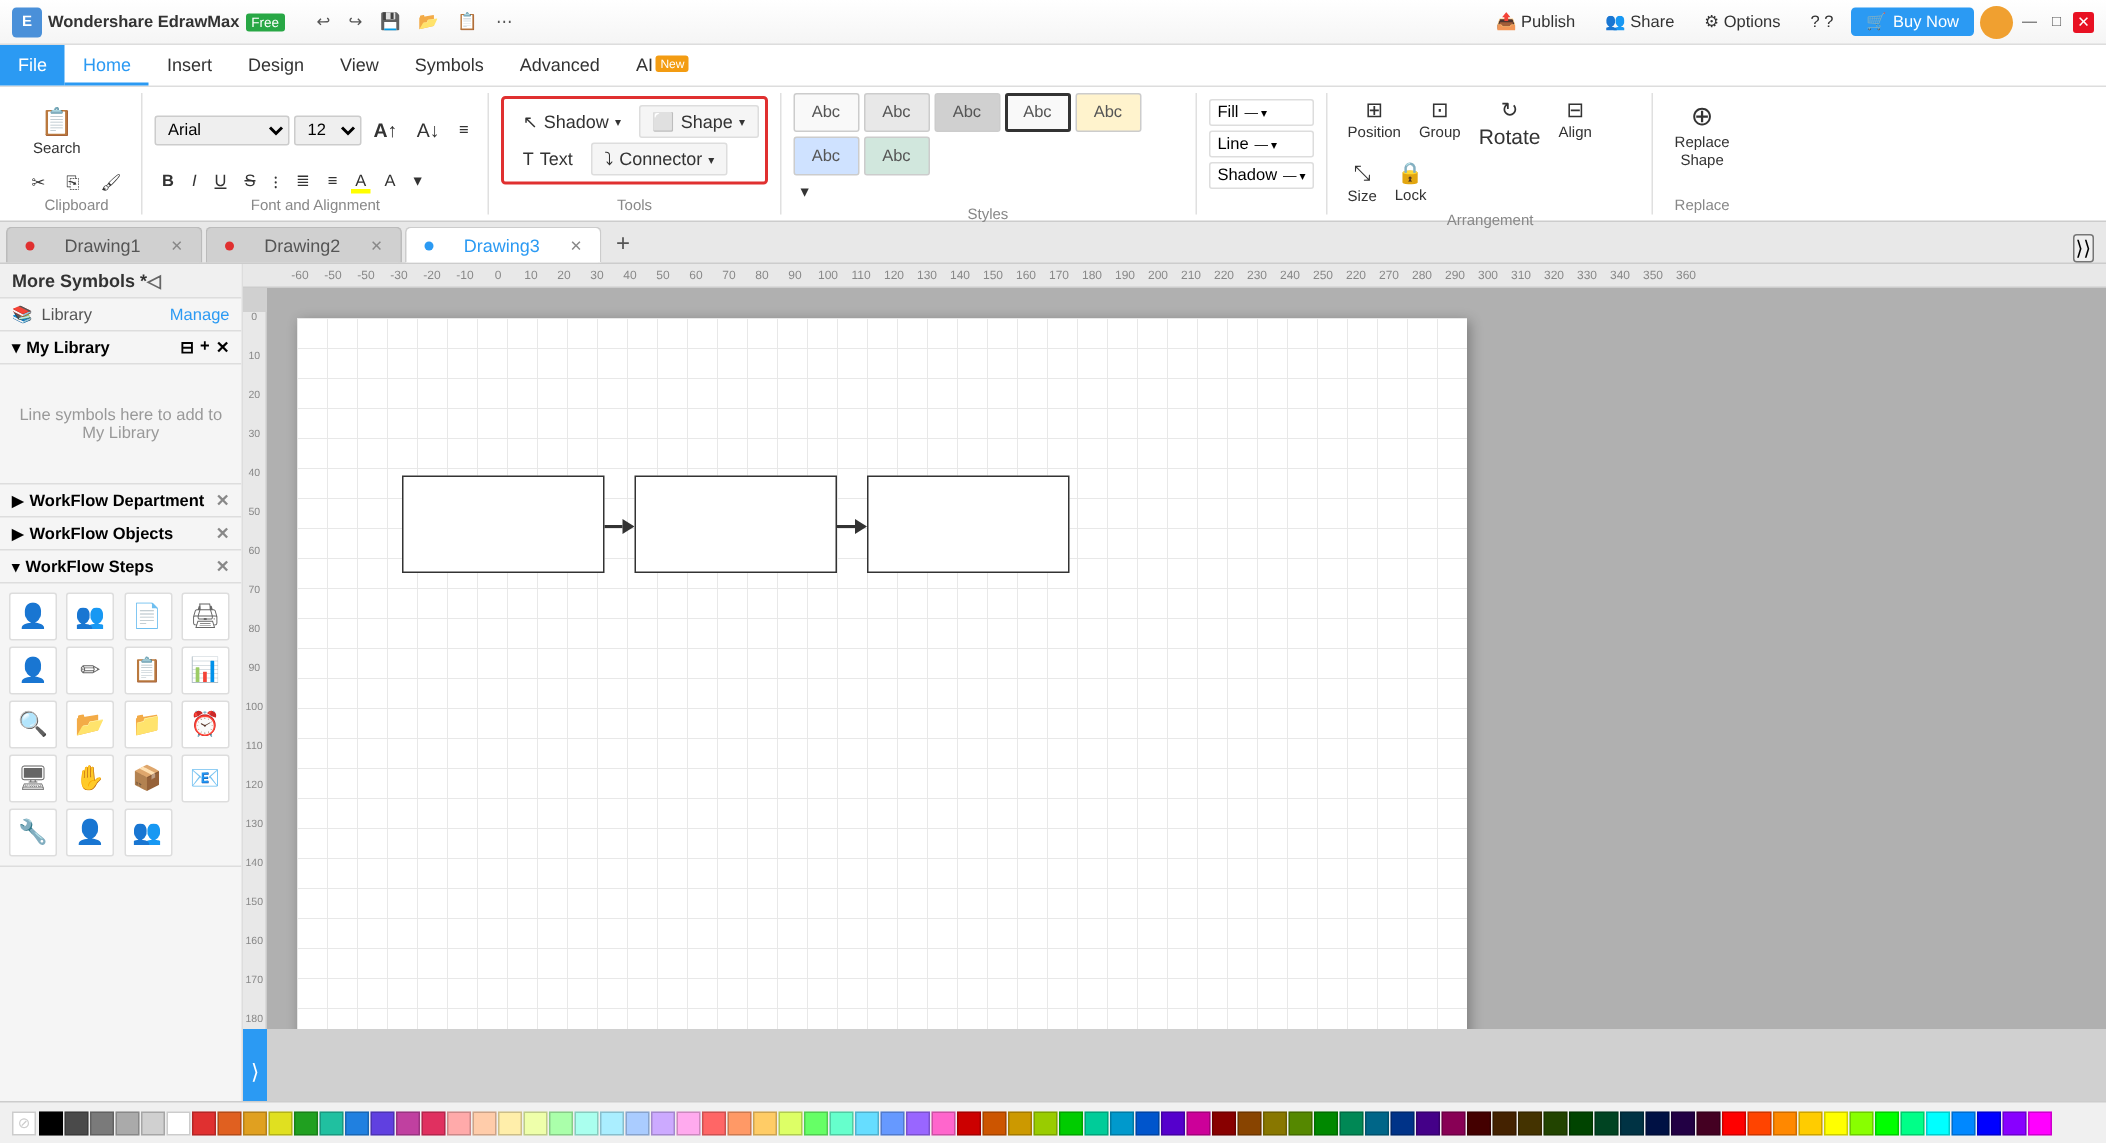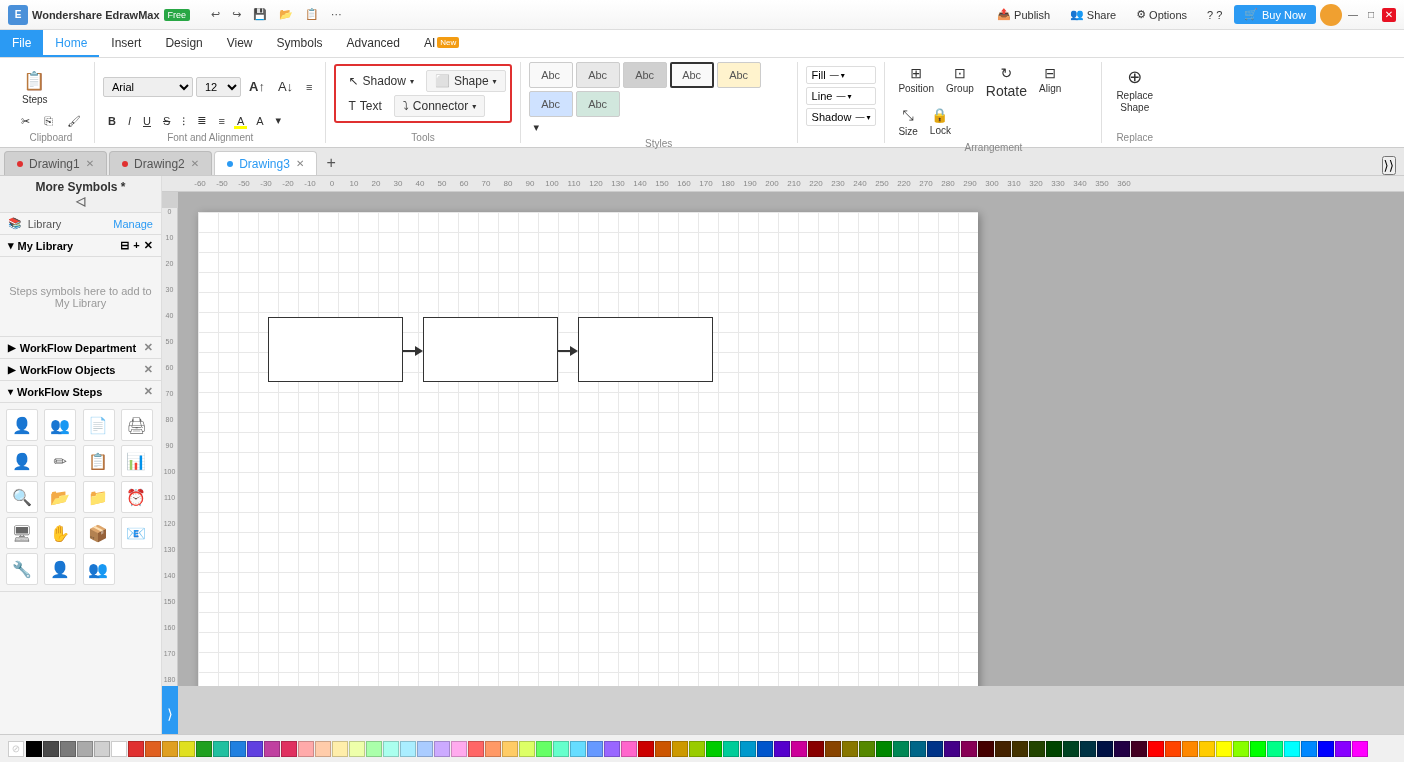--- a/index.html
+++ b/index.html
@@ -132,21 +132,21 @@
       display: flex;
       align-items: center;
       padding: 4px 12px;
       background: #d0d0d0;
       border: 1px solid #bbb;
       border-bottom: none;
       border-radius: 4px 4px 0 0;
       cursor: pointer;
       font-size: 12px;
       color: #555;
-      gap: 6px;
+      gap: 20px;
       margin-right: 2px;
       height: 24px;
     }
     .tab.active { background: #fff; color: #2b9af3; border-color: #ccc; }
     .tab .dot { width: 6px; height: 6px; border-radius: 50%; background: #e03030; }
     .tab .dot.blue { background: #2b9af3; }
     .tab-close { font-size: 10px; cursor: pointer; color: #888; }
     .tab-add { width: 24px; height: 24px; display: flex; align-items: center; justify-content: center; cursor: pointer; font-size: 16px; color: #555; }
 
     
@@ -167,21 +167,20 @@
     .panel-header {
       display: flex;
       align-items: center;
       justify-content: flex-start;
       padding: 4px 8px;
       font-size: 12px;
       font-weight: 600;
       color: #333;
       border-bottom: 1px solid #ddd;
       background: #f0f0f0;
-      flex-direction: column;
     }
     .panel-header-icons { display: flex; gap: 4px; }
     .panel-icon { cursor: pointer; color: #666; font-size: 12px; }
     .search-row { display: flex; padding: 4px 6px; gap: 4px; border-bottom: 1px solid #ddd; }
     .search-input { flex: 1; padding: 3px 5px; border: 1px solid #ccc; border-radius: 2px; font-size: 11px; }
     .library-row { display: flex; align-items: center; padding: 4px 8px; border-bottom: 1px solid #ddd; font-size: 11px; color: #555; gap: 6px; }
     .library-row .manage { margin-left: auto; cursor: pointer; color: #2b9af3; }
     .my-library { display: flex; align-items: center; padding: 4px 8px; border-bottom: 1px solid #ddd; font-size: 11px; font-weight: 600; }
     .my-library .controls { margin-left: auto; display: flex; gap: 4px; }
     .my-library-content { padding: 20px 8px; text-align: center; color: #999; font-size: 11px; border-bottom: 1px solid #ddd; min-height: 80px; display: flex; align-items: center; justify-content: center; }
@@ -349,21 +348,21 @@
   <div class="menu-item">Advanced</div>
   <div class="menu-item">AI <span style="background:#f39c12;color:white;font-size:8px;padding:1px 3px;border-radius:2px;margin-left:2px;">New</span></div>
 </div>
 
 <div id="ribbon">
 
   <div class="ribbon-group">
     <div class="ribbon-top">
       <button class="rb-btn">
         <span class="btn-icon">📋</span>
-        <span style="font-size:10px">Steps</span>
+        <span style="font-size:10px">Search</span>
       </button>
     </div>
     <div class="ribbon-bottom">
       <button class="rb-btn-small">✂</button>
       <button class="rb-btn-small">⎘</button>
       <button class="rb-btn-small">🖌</button>
     </div>
     <span class="ribbon-group-label">Clipboard</span>
   </div>
 
@@ -550,21 +549,21 @@
     <div class="my-library">
       <span>▾</span>
       <span style="margin-left:4px;">My Library</span>
       <div class="controls">
         <span>⊟</span>
         <span>+</span>
         <span>✕</span>
       </div>
     </div>
     <div class="my-library-content">
-      <span>Steps symbols here to add to My Library</span>
+      <span>Line symbols here to add to My Library</span>
     </div>
 
     <div class="section-header">
       <span class="section-arrow">▶</span>
       <span>WorkFlow Department</span>
       <span class="close-btn">✕</span>
     </div>
 
     <div class="section-header">
       <span class="section-arrow">▶</span>

